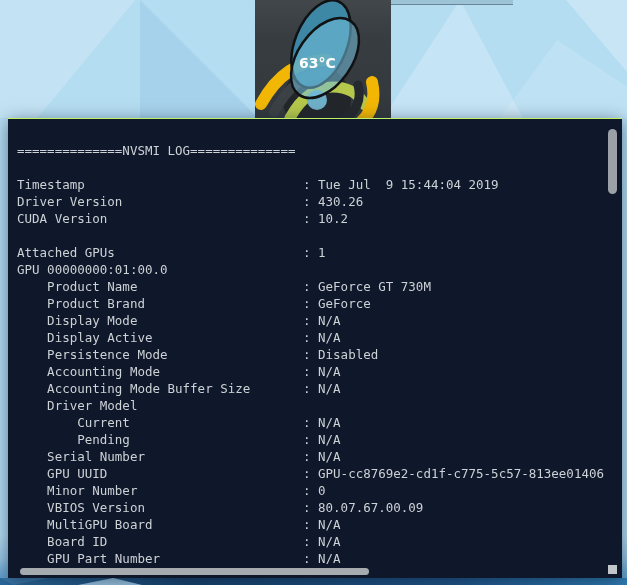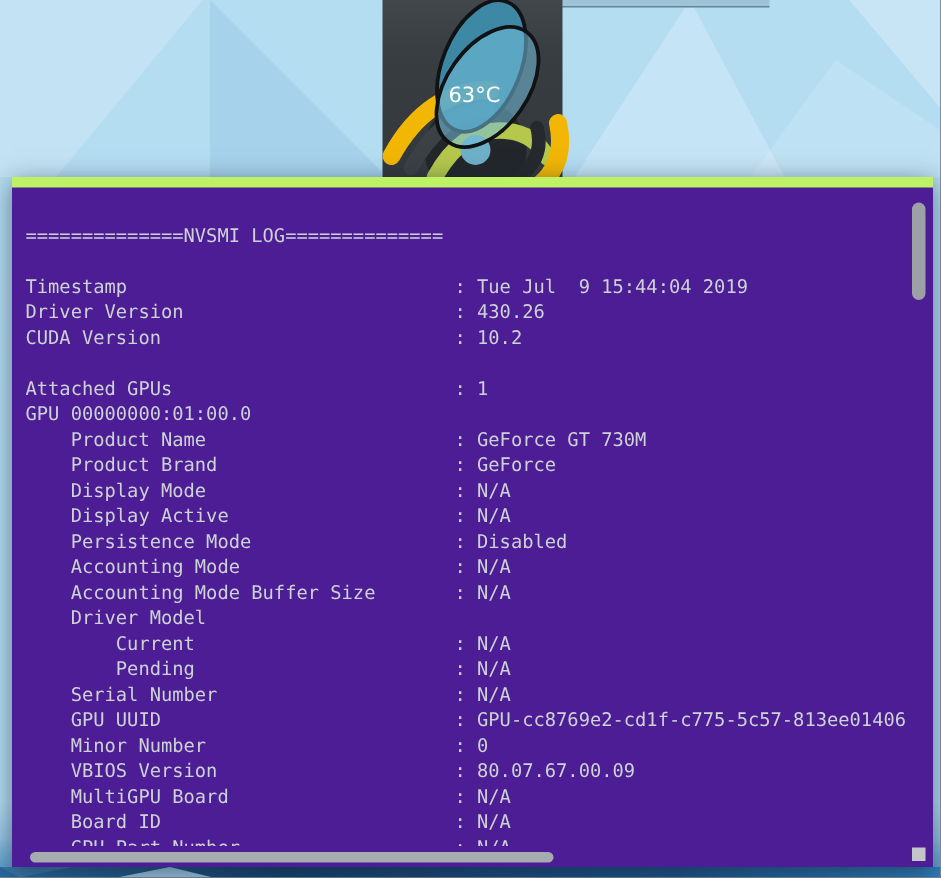--- a/index.html
+++ b/index.html
@@ -31,27 +31,27 @@
   .band-tri-light{position:absolute;left:78px;top:0;width:64px;height:7px;background:#9dc6e2;
     clip-path:polygon(0 100%,55% 0,100% 100%);}
   .band-tri-mid{position:absolute;left:0;top:0;width:48px;height:7px;background:#3a76a8;
     clip-path:polygon(0 0,100% 0,28% 100%);}
 
   
   .bg-window-edge{position:absolute;left:330px;top:0;width:183px;height:4px;
     background:#9dc3d6;border-bottom:1px solid rgba(40,60,75,.45);}
 
   
-  .widget{position:absolute;left:255px;top:0;width:120px;height:118px;
-    background:linear-gradient(180deg,#42474c 0%,#383d42 30%,#33383d 100%);}
+  .widget{position:absolute;left:255px;top:0;width:136px;height:118px;
+    background:linear-gradient(180deg,#42474c 0%,#383d42 30%,#33383d 100%);font-weight:bold;}
   .widget svg{display:block;}
 
   
   .terminal{position:absolute;left:8px;top:118px;width:614px;height:460px;
-    background:#4c1d95;border-top:7px solid #bef264;box-sizing:border-box;
+    background:#0f172a;border-top:1px solid #bef264;box-sizing:border-box;
     box-shadow:0 3px 16px rgba(15,35,55,.55);}
   .term-content{position:absolute;left:9px;top:23px;right:3px;bottom:14px;overflow:hidden;
     font-family:"DejaVu Sans Mono","Liberation Mono",monospace;
     font-size:12.5px;line-height:17px;color:#cdd2d6;white-space:pre;}
   .vscroll{position:absolute;right:5px;top:10px;width:9px;height:65px;
     background:#9ba1a6;border-radius:4.5px;}
   .hscroll{position:absolute;left:12px;bottom:3px;width:349px;height:7px;
     background:#a6abaf;border-radius:3.5px;}
   .scroll-corner{position:absolute;right:5px;bottom:4px;width:9px;height:9px;background:#c2c6ca;}
 </style>

